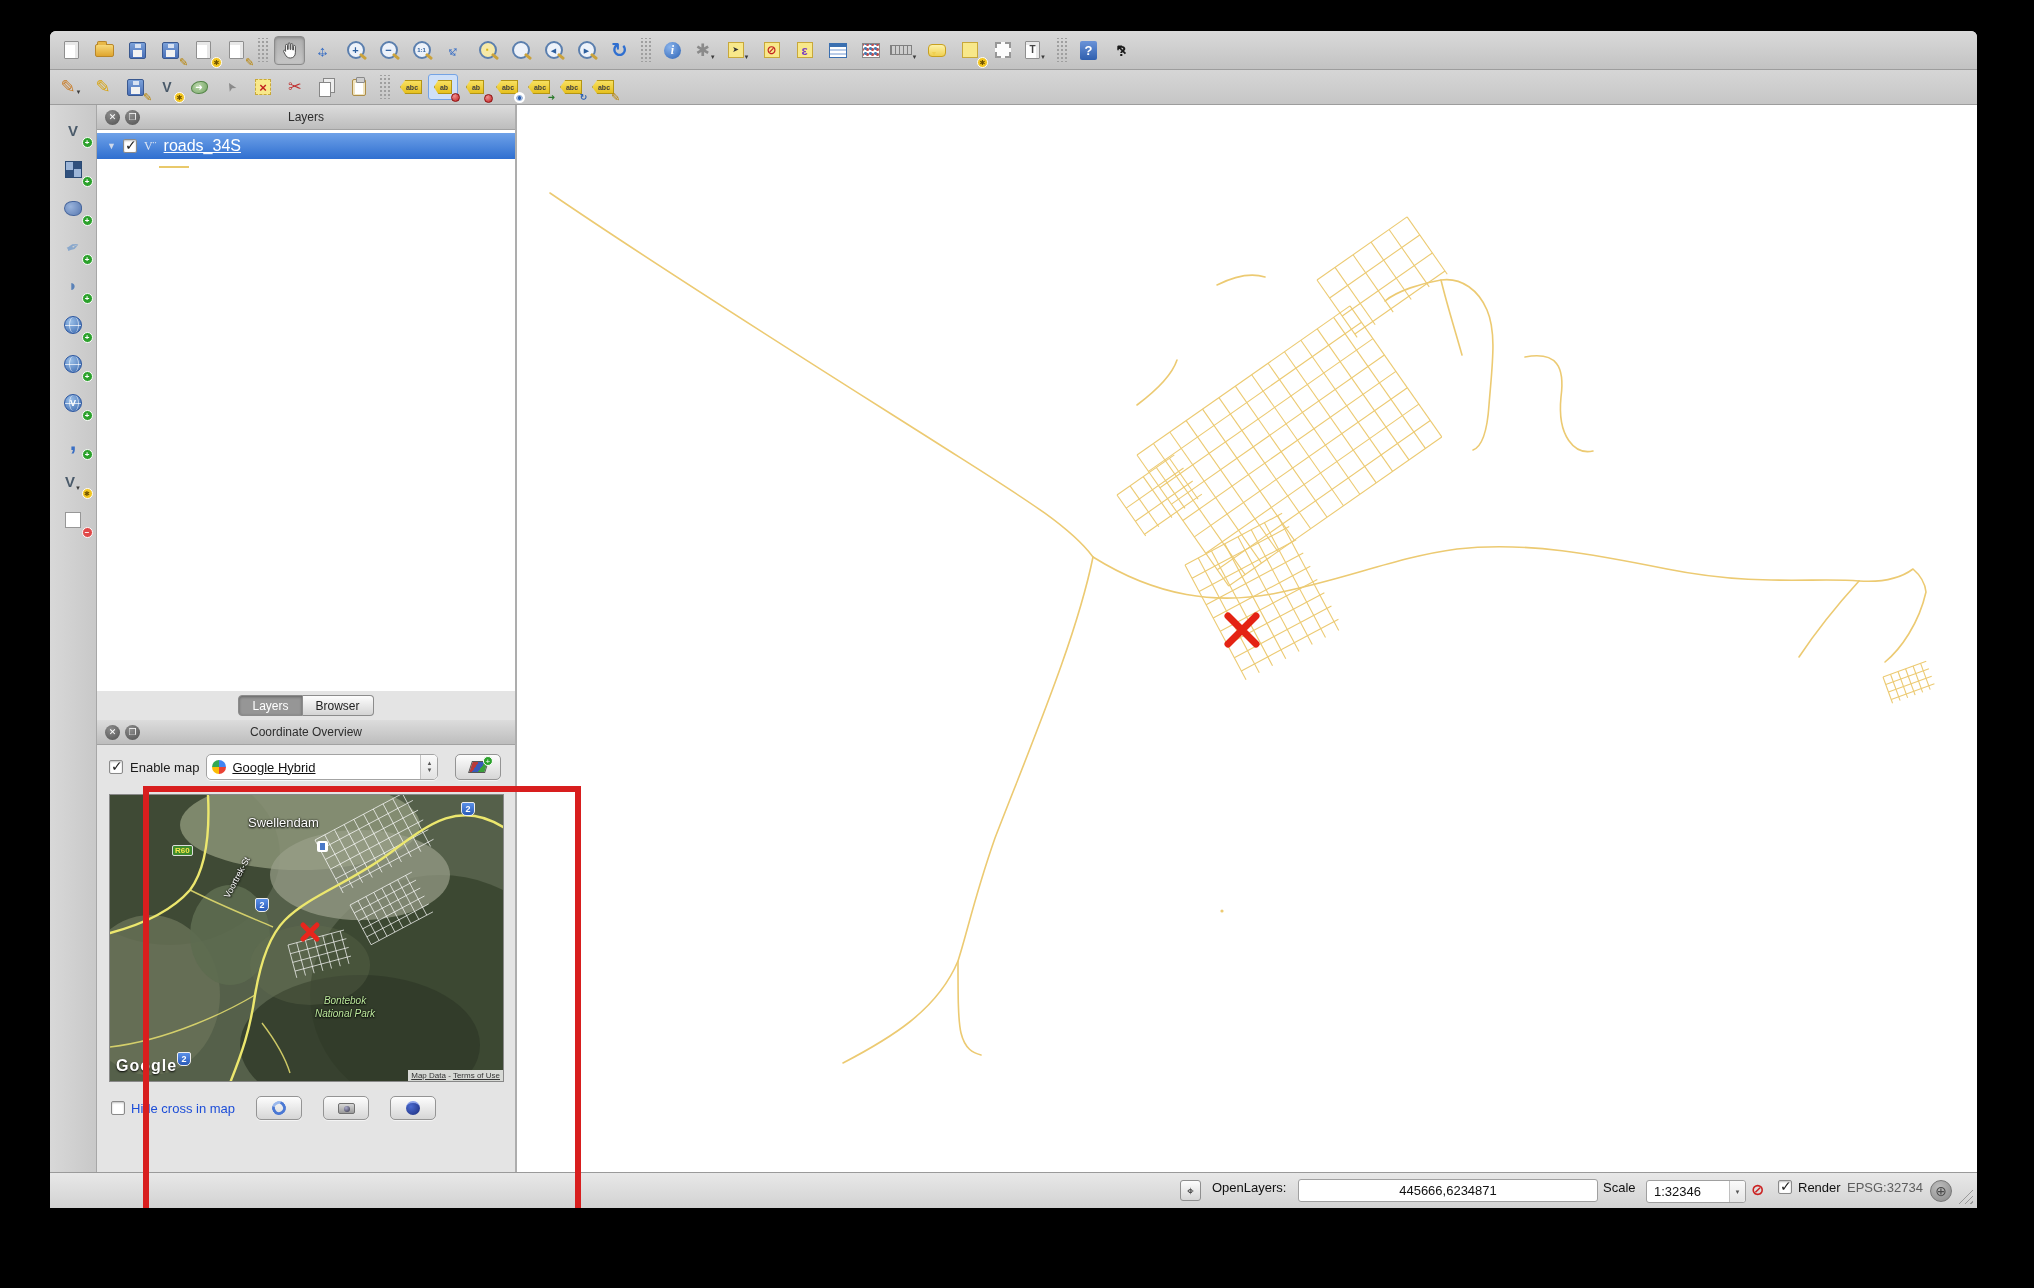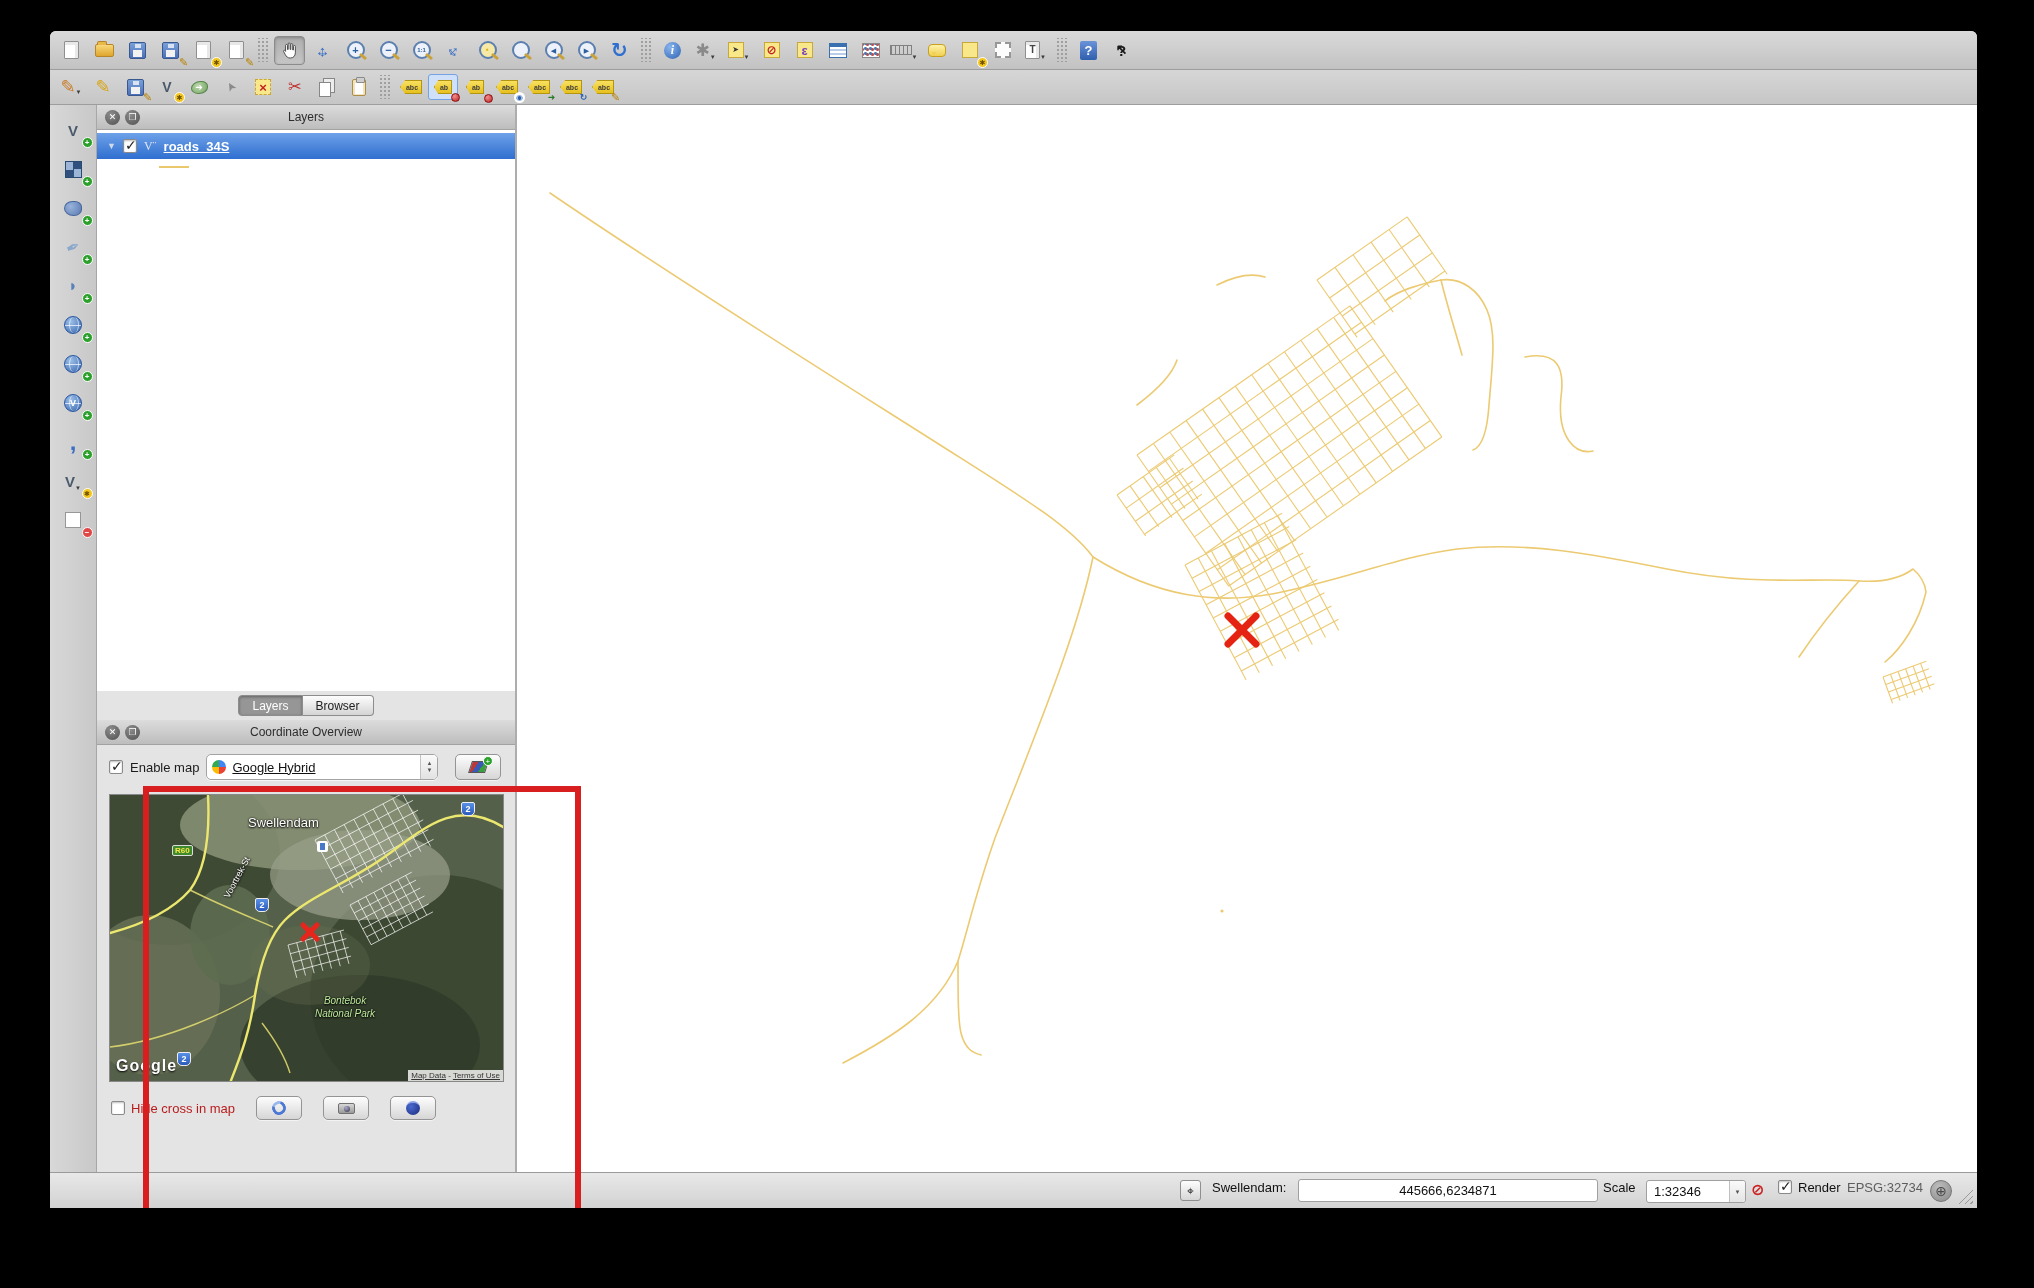--- a/index.html
+++ b/index.html
@@ -73,21 +73,21 @@
   .panel-title{font-size:12px;color:#2d2d2d;}
   .ph-btn{position:absolute;top:5px;width:15px;height:15px;border-radius:50%;background:radial-gradient(circle at 38% 30%,#8d8d8d,#4f4f4f);color:#fff;font-size:9px;line-height:15px;text-align:center;font-weight:bold;}
   
   #layers-panel{height:586px;display:flex;flex-direction:column;flex:0 0 auto;}
   #layers-tree{flex:1;background:#fff;overflow:hidden;padding-top:3px;}
   #layer-row{height:26px;background:linear-gradient(#6ea1e8,#2f6fd0);display:flex;align-items:center;padding-left:10px;gap:7px;}
   .expander{font-size:9px;color:#cfd9ea;}
   .cb{width:14px;height:14px;background:#fff;border:1px solid #8a8a8a;border-radius:2px;position:relative;display:inline-block;flex:0 0 auto;box-shadow:inset 0 1px 2px rgba(0,0,0,.25);}
   .cb.checked::after{content:'✓';position:absolute;left:1px;top:-3px;font-size:14px;font-weight:bold;color:#222;}
   .vicon{font-size:12px;color:#dfe6f2;font-family:"Liberation Serif",serif;}
-  #layer-name{font-size:13px;font-weight:bold;color:#fff;text-decoration:underline;}
+  #layer-name{font-size:16px;font-weight:normal;color:#fff;text-decoration:underline;}
   #legend-line{margin:7px 0 0 62px;width:30px;height:0;border-top:2px solid #e9c96b;}
   
   #dock-tabs{height:29px;display:flex;align-items:center;justify-content:center;flex:0 0 auto;}
   .tab{height:21px;padding:0 13px;display:flex;align-items:center;font-size:12px;border:1px solid #8c8c8c;background:linear-gradient(#fdfdfd,#d4d4d4);color:#222;}
   .tab.active{background:#969696;color:#fff;box-shadow:inset 0 1px 3px rgba(0,0,0,.35);border-radius:4px 0 0 4px;}
   .tab.inactive{border-left:none;border-radius:0 4px 4px 0;}
   
   #overview-panel{flex:1;display:flex;flex-direction:column;}
   #ov-controls{display:flex;align-items:center;padding:9px 12px 6px 12px;gap:7px;flex:0 0 auto;}
   #ov-label{font-size:13px;color:#1c1c1c;}
@@ -106,21 +106,21 @@
   #lbl-park{left:205px;top:200px;font-size:10px;font-style:italic;color:#bce89c;text-align:center;line-height:1.25;}
   #lbl-google{left:6px;bottom:6px;font-size:16px;font-weight:bold;letter-spacing:1px;color:#fff;text-shadow:0 1px 2px #000;}
   #r60-badge{position:absolute;left:62px;top:50px;background:#3f8a2d;border:1px solid #ddd;color:#f6e84a;font-size:8px;font-weight:bold;padding:0 2px;border-radius:2px;}
   .shield{position:absolute;width:14px;height:14px;background:linear-gradient(#5a90e8,#2a5ab8);border:1px solid #eee;border-radius:2px 2px 5px 5px;color:#fff;font-size:9px;font-weight:bold;display:flex;align-items:center;justify-content:center;}
   #shield-a{left:351px;top:7px;}  #shield-b{left:145px;top:103px;}  #shield-c{left:67px;top:257px;}
   #hosp-ic{position:absolute;left:207px;top:46px;width:11px;height:11px;background:#fff;border-radius:2px;display:flex;align-items:center;justify-content:center;}
   #hosp-ic b{width:5px;height:7px;background:#4878c8;}
   #credits{position:absolute;right:0;bottom:0;background:rgba(255,255,255,.8);font-size:8px;color:#333;padding:1px 3px;}
   #credits span{text-decoration:underline;}
   #hide-cross-row{display:flex;align-items:center;padding:14px 0 0 14px;gap:6px;}
-  #hc-label{font-size:13px;color:#b91c1c;}
+  #hc-label{font-size:13px;color:#1d4ed8;}
   .ov-btn{width:46px;height:24px;margin-left:15px;}
   .nav-ic{width:14px;height:14px;border-radius:50%;border:3px solid #4a78d4;border-top-color:#9ab8ec;transform:rotate(-30deg);}
   .cam-ic{width:17px;height:11px;background:linear-gradient(#d8d8d8,#9a9a9a);border:1px solid #707070;border-radius:2px;position:relative;}
   .cam-ic::after{content:'';position:absolute;left:5px;top:2px;width:6px;height:6px;border-radius:50%;background:radial-gradient(circle at 35% 30%,#aac,#334);}
   .earth-ic{width:14px;height:14px;border-radius:50%;background:radial-gradient(circle at 35% 30%,#4a6ad0,#1a2a7a);border-top:2px solid #8aa0e8;}
   
   #annotation-rect{position:absolute;left:46px;top:681px;width:438px;height:455px;border:6px solid #d81e1e;z-index:50;pointer-events:none;}
   
   #canvas{flex:1;background:#fff;position:relative;overflow:hidden;}
   #canvas svg{position:absolute;left:0;top:0;}
@@ -620,21 +620,21 @@
         <path class="r" d="M620,300 C640,285 655,270 660,255"></path>
         <path class="r" d="M700,180 C720,170 735,168 748,172"></path>
         <circle cx="705" cy="806" r="1.6" fill="#ecca72"></circle>
         <path class="xmark" d="M711,511 l28,28 M739,511 l-28,28"></path>
       </svg>
     </div>
   </div>
 
   <div id="statusbar">
     <div class="abs" id="sb-extent-btn">⌖</div>
-    <div class="abs" id="sb-coord-label">Swellendam:</div>
+    <div class="abs" id="sb-coord-label">OpenLayers:</div>
     <input id="sb-coord-input" value="445666,6234871" style="">
     <div class="abs" id="sb-scale-label">Scale</div>
     <div class="abs" id="sb-scale-combo">
       <span id="sb-scale-value">1:32346</span>
       <span id="sb-scale-arrow">▼</span>
     </div>
     <div class="abs" id="sb-stop">⊘</div>
     <span class="cb checked abs" id="sb-render-cb"></span>
     <div class="abs" id="sb-render-label">Render</div>
     <div class="abs" id="sb-crs">EPSG:32734</div>

